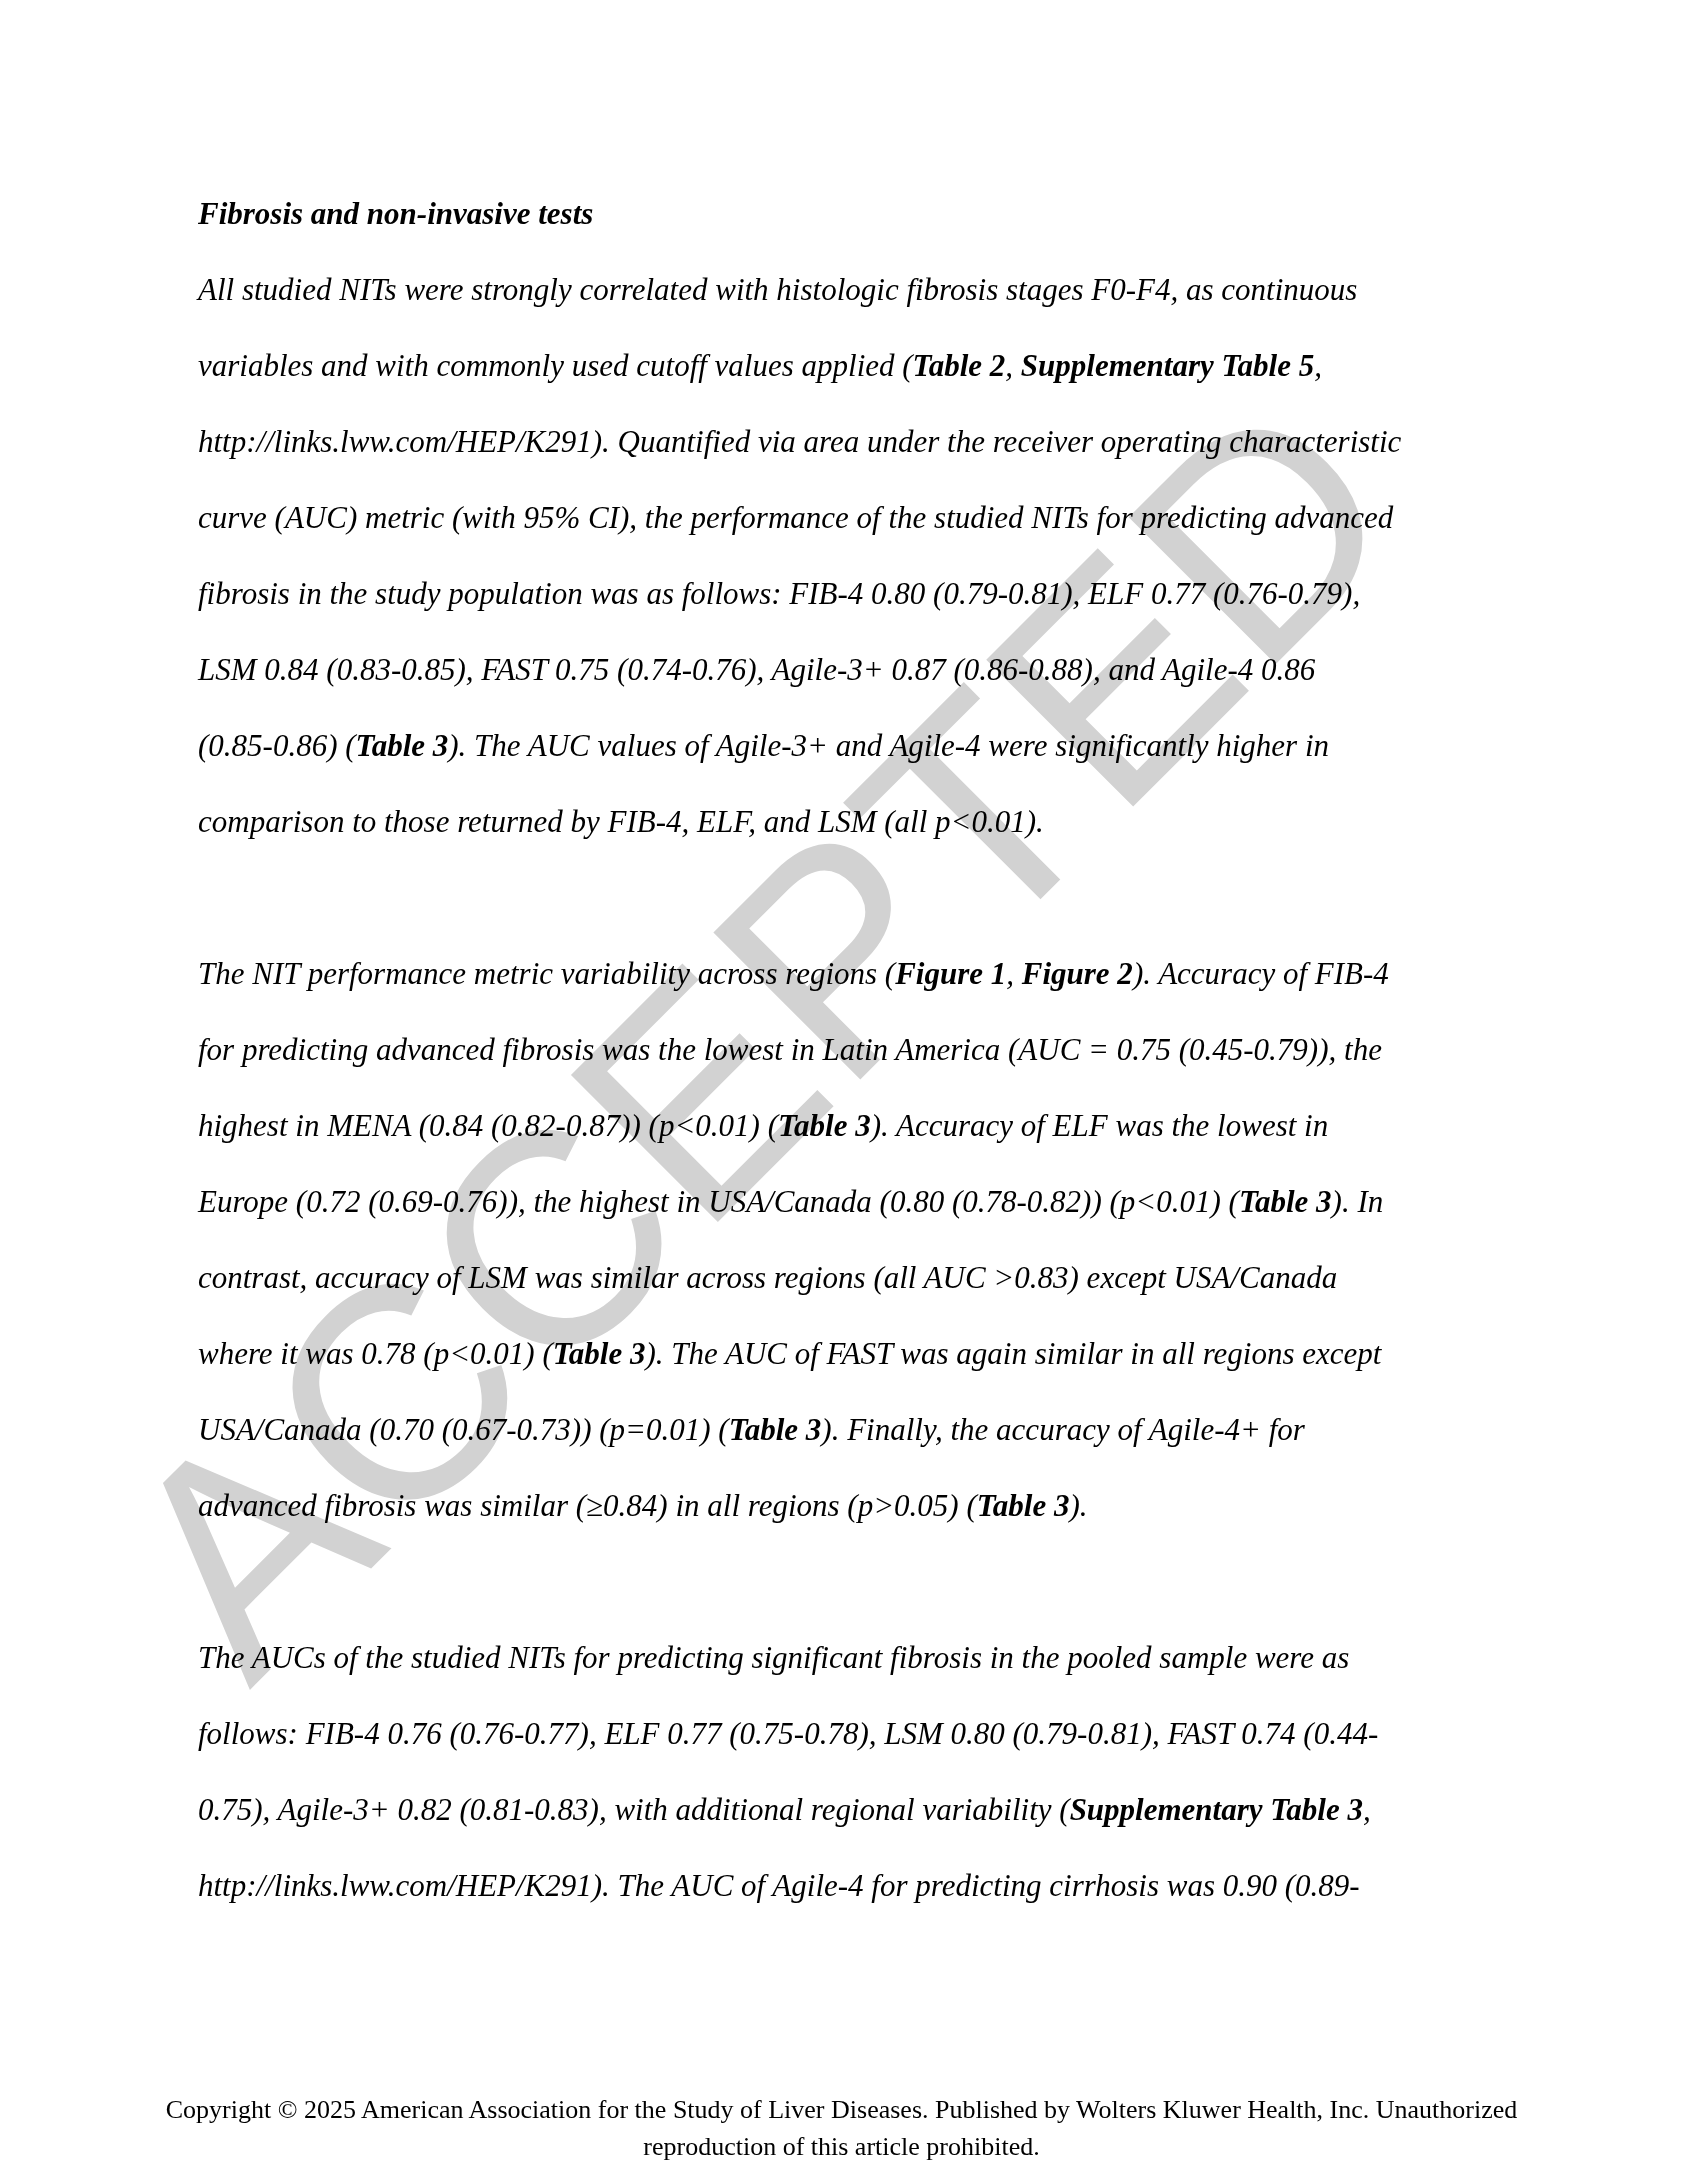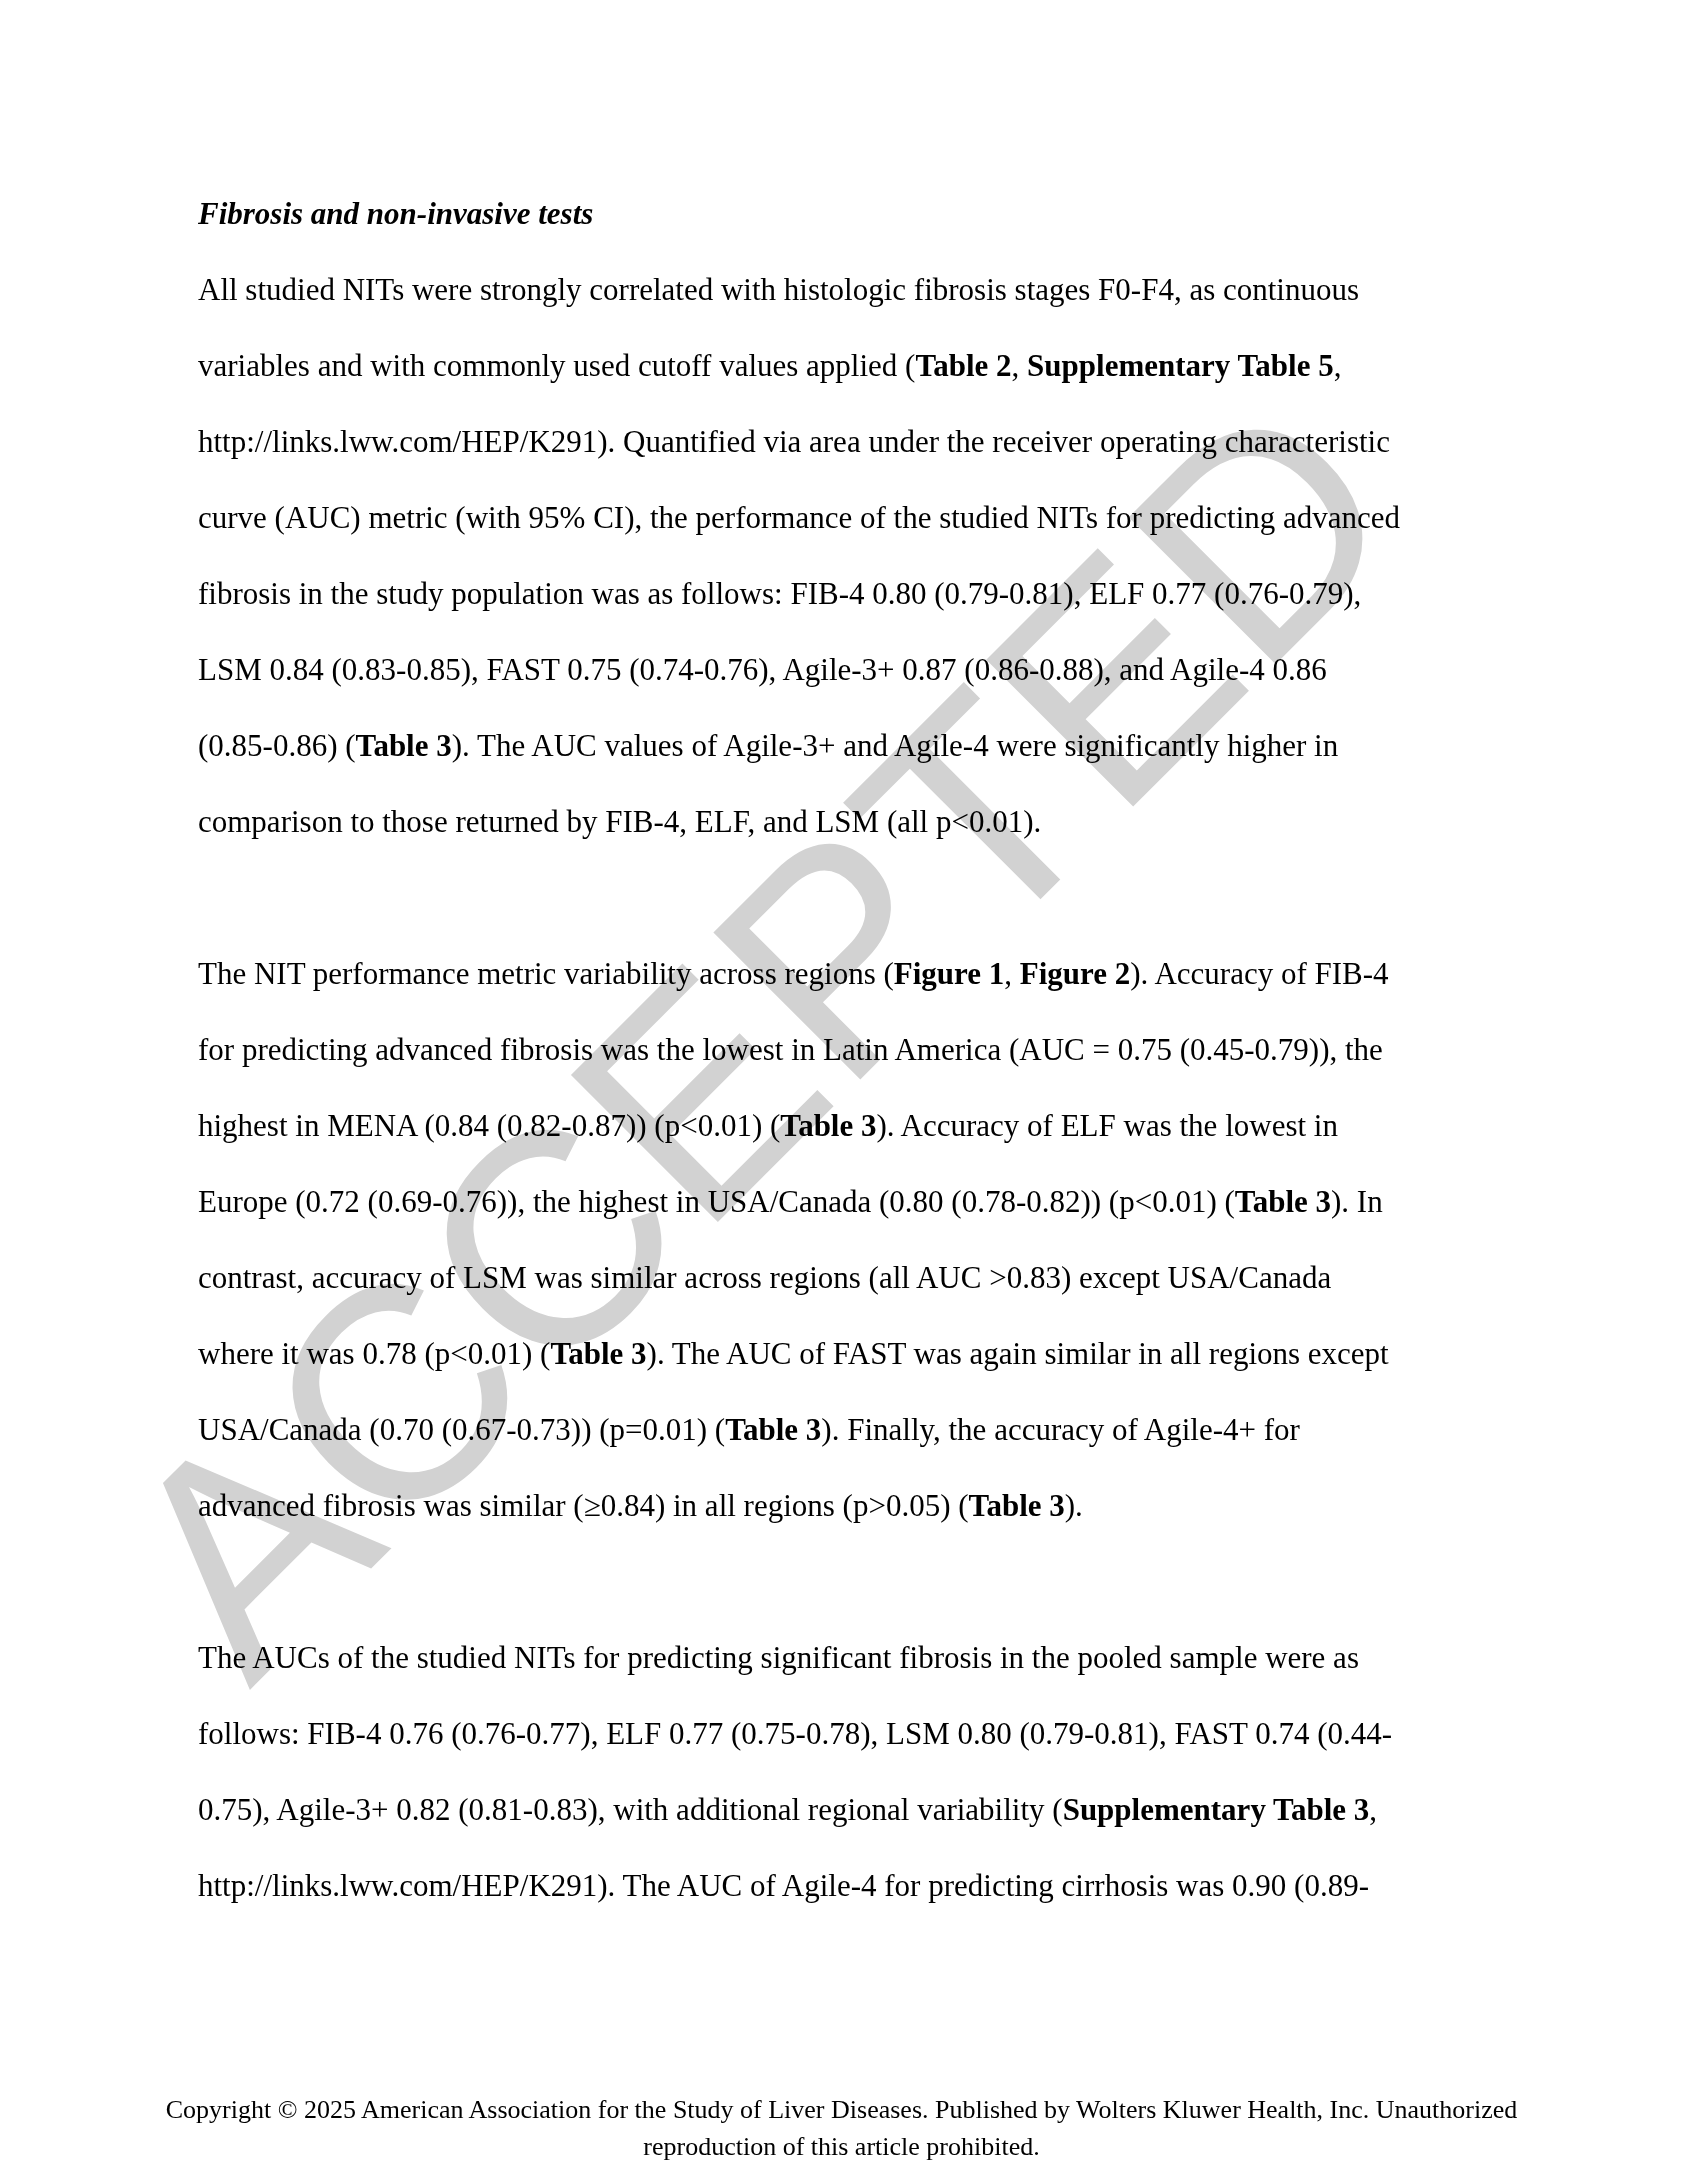--- a/index.html
+++ b/index.html
@@ -35,20 +35,21 @@
     left: 198px;
     top: 176px;
     width: 1307px;
     z-index: 2;
     font-size: 31px;
   }
   .line {
     height: 76px;
     line-height: 76px;
     white-space: nowrap;
+    font-style: italic;
   }
   .line.blank {
     
   }
   .heading-line {
     font-weight: bold;
     font-style: italic;
   }
   .b {
     font-weight: bold;

